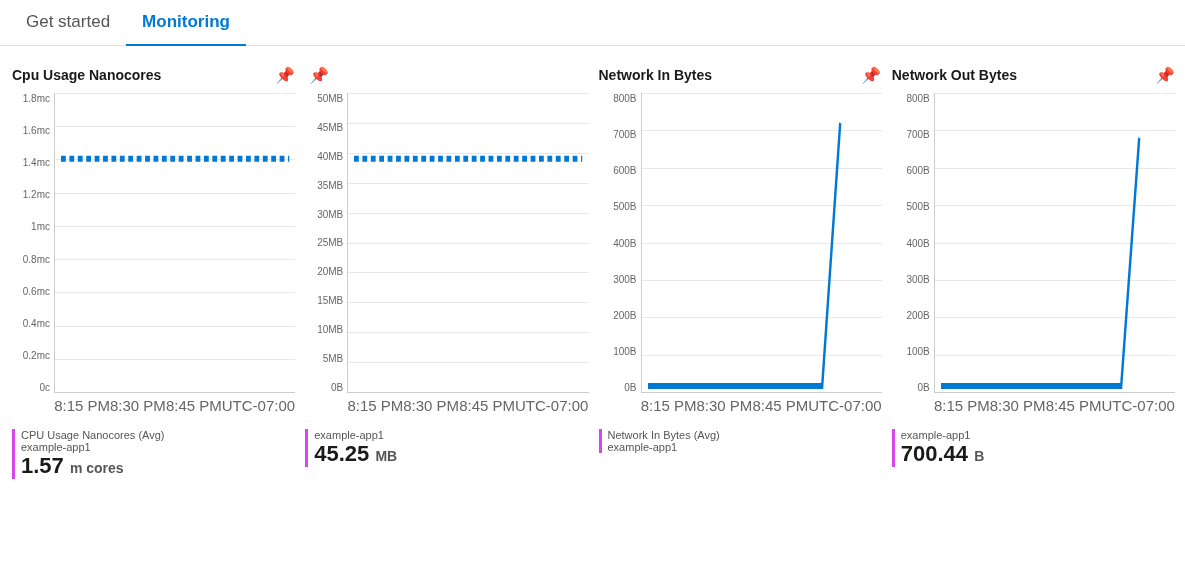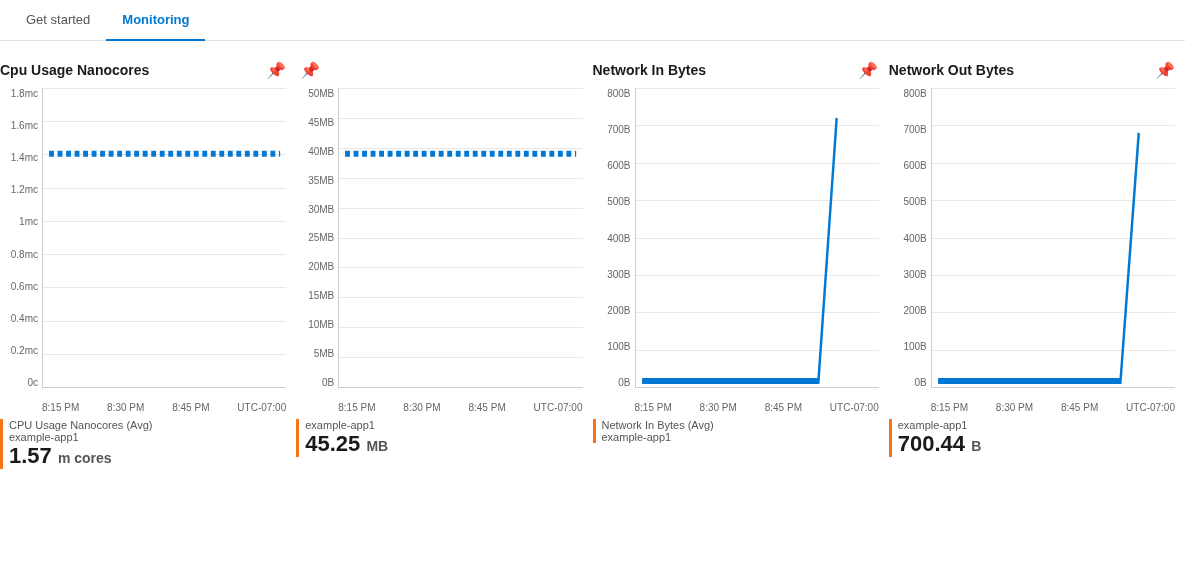--- a/index.html
+++ b/index.html
@@ -12,35 +12,35 @@
 
     .tabs {
       display: flex;
       border-bottom: 1px solid #e0e0e0;
       padding: 0 10px;
       background: #fff;
     }
     .tab {
       padding: 12px 16px;
       cursor: pointer;
-      font-size: 13px;
+      font-size: 17px;
       color: #555;
       border-bottom: 2px solid transparent;
       margin-bottom: -1px;
     }
     .tab.active {
       border-bottom: 2px solid #0078d4;
       color: #0078d4;
       font-weight: 600;
       text-align: center;
     }
 
     .dashboard {
       display: flex;
-      padding: 20px 10px 10px 0;
+      padding: 20px 10px 10px 12px;
       gap: 10px;
       background: #fff;
     }
 
     .chart-panel {
       flex: 1;
       min-width: 0;
       background: #fff;
     }
 
@@ -99,30 +99,30 @@
 
     .grid-line {
       position: absolute;
       left: 0; right: 0;
       height: 1px;
       background: #e8e8e8;
     }
 
     .x-axis {
       display: flex;
-      justify-content: space-between;
-      font-size: 10px;
+      justify-content: center;
+      font-size: 15px;
       color: #666;
-      margin-top: 14px;
+      margin-top: 4px;
       padding-left: 42px;
     }
 
     .chart-legend {
-      margin-top: 6px;
-      border-left: 3px solid #f97316;
+      margin-top: 15px;
+      border-left: 3px solid #d946ef;
       padding-left: 6px;
     }
 
     .legend-name {
       font-size: 11px;
       color: #555;
     }
 
     .legend-subname {
       font-size: 11px;

